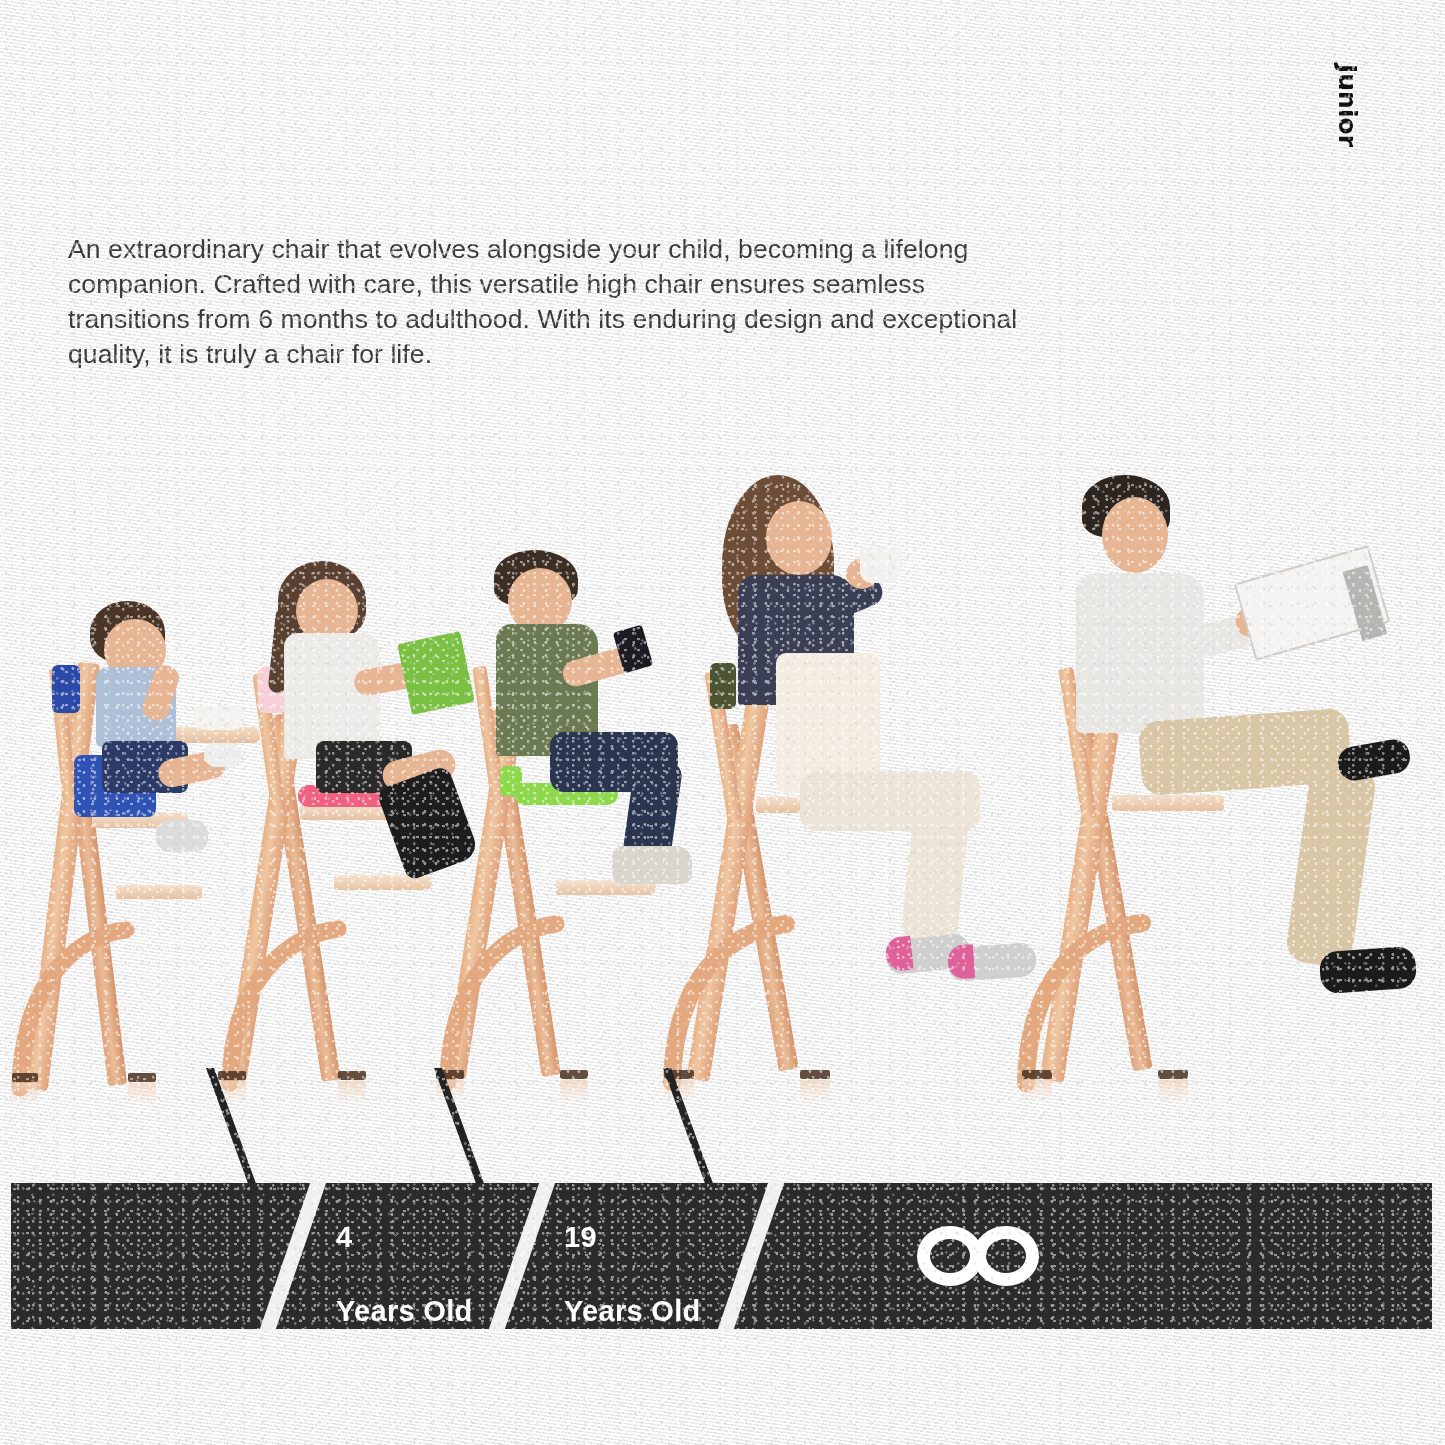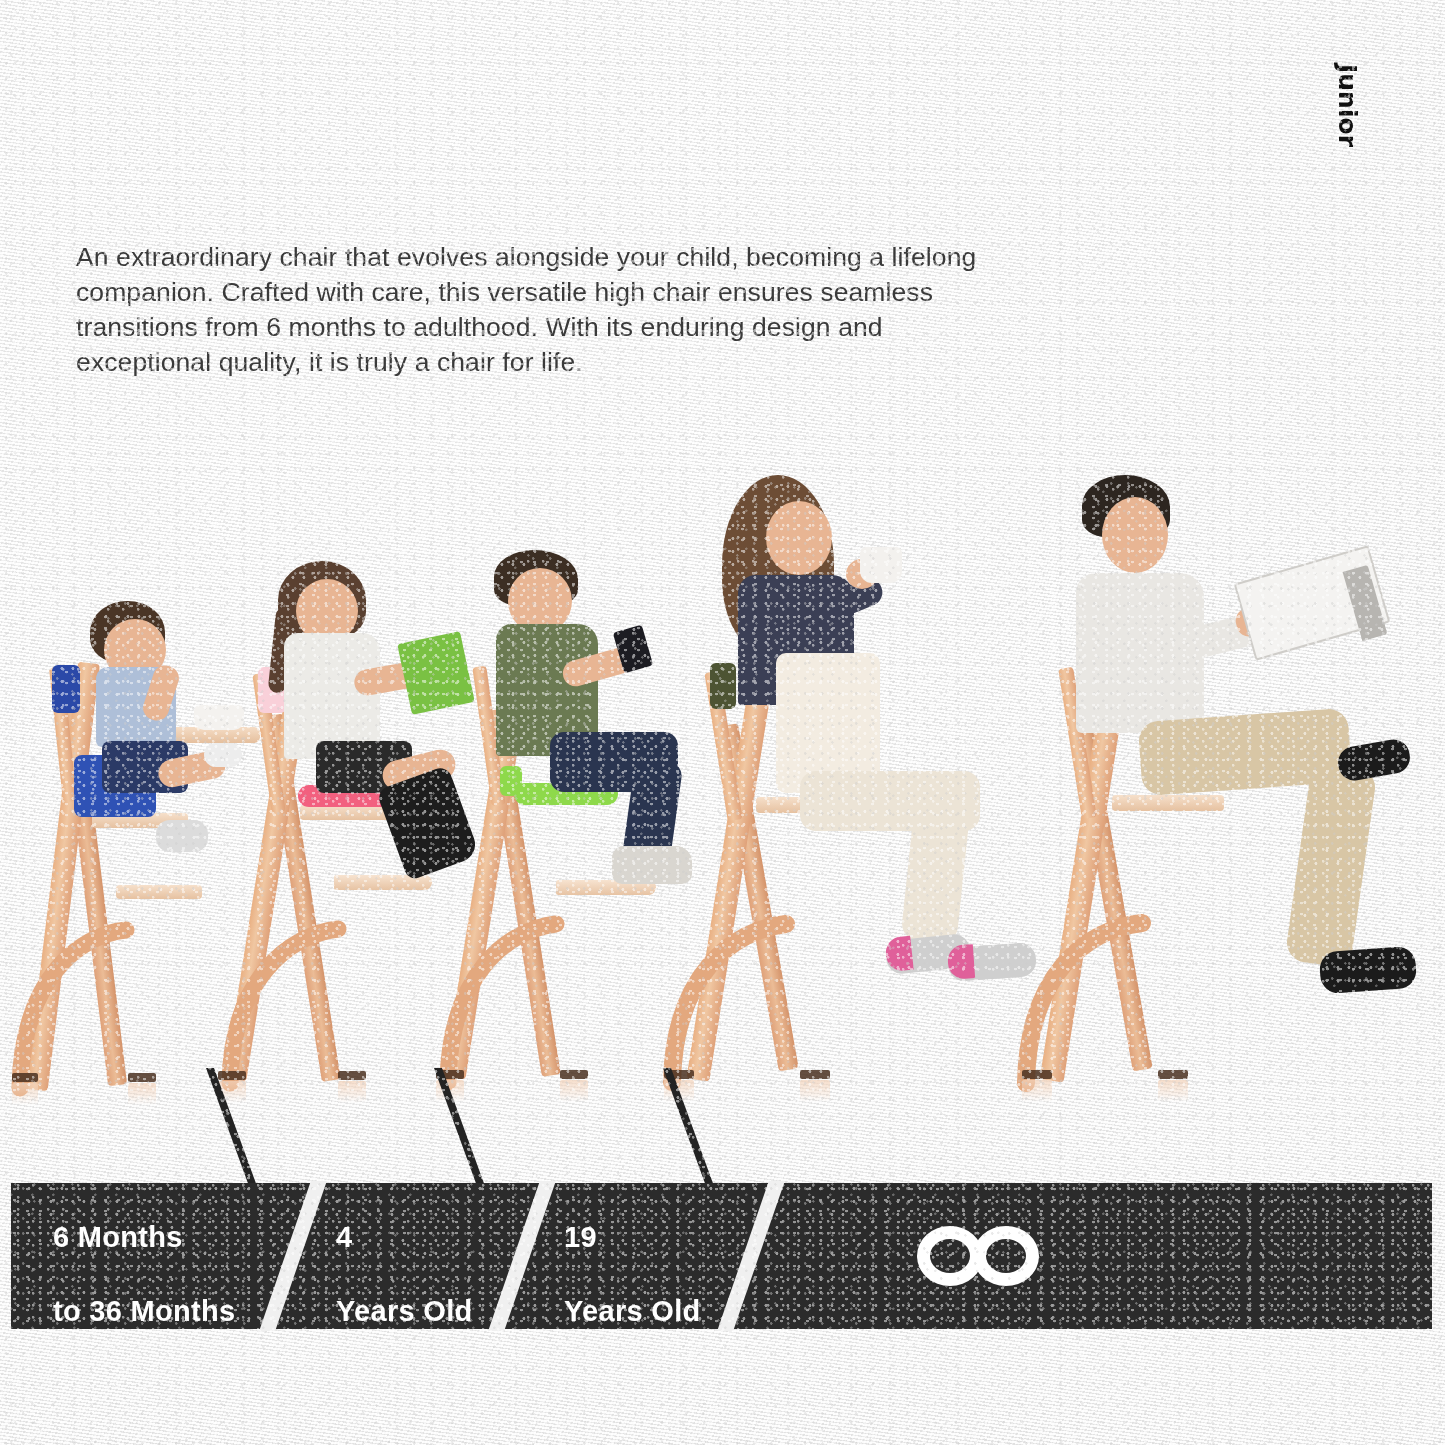--- a/index.html
+++ b/index.html
@@ -44,21 +44,21 @@
   .hl1{font-size:78px;transform:scaleX(.96);transform-origin:left center;}
   .hl2{font-size:78px;text-align:right;padding-right:8px;transform:scaleX(.96);transform-origin:right center;}
 
   
   .bodycopy{
     position:absolute;left:68px;top:232px;width:965px;
     color:#3a3a3a;font-size:26.5px;line-height:1.32;
     font-family:"Liberation Sans Narrow","Liberation Sans", sans-serif;
     letter-spacing:.1px;
   }
-  .bodycopy p{margin:8px;}
+  .bodycopy p{margin:0;}
 
   
   .logo{position:absolute;left:1119px;top:52px;width:300px;}
   .logo-badge{
     width:248px;height:102px;border-radius:26px;
     background:#e3126f;position:relative;
     box-shadow:0 2px 4px rgba(140,140,140,.35);
   }
   .logo-word{
     position:absolute;left:0;right:0;top:50%;transform:translateY(-52%);
@@ -303,26 +303,20 @@
   <div class="connector" style="left:206px;top:1068px;width:8px;height:120px;transform:skewX(20deg);transform-origin:top left;"></div>
   <div class="connector" style="left:434px;top:1068px;width:8px;height:120px;transform:skewX(20deg);transform-origin:top left;"></div>
   <div class="connector" style="left:663px;top:1068px;width:8px;height:120px;transform:skewX(20deg);transform-origin:top left;"></div>
 
   <div id="banner">
 
     <div class="ban-slash" style="left:274px;"></div>
     <div class="ban-slash" style="left:503px;"></div>
     <div class="ban-slash" style="left:732px;"></div>
 
-    <div class="ban-cell" style="left:42px;width:230px;">
-      <div class="ban-label">
-        <span>6 Months</span><br>
-        <span>to 36 Months</span>
-      </div>
-    </div>
 
     <div class="ban-cell" style="left:325px;width:200px;">
       <div class="ban-label">
         <span>4</span><br>
         <span>Years Old</span>
       </div>
     </div>
 
     <div class="ban-cell" style="left:553px;width:200px;">
       <div class="ban-label">

